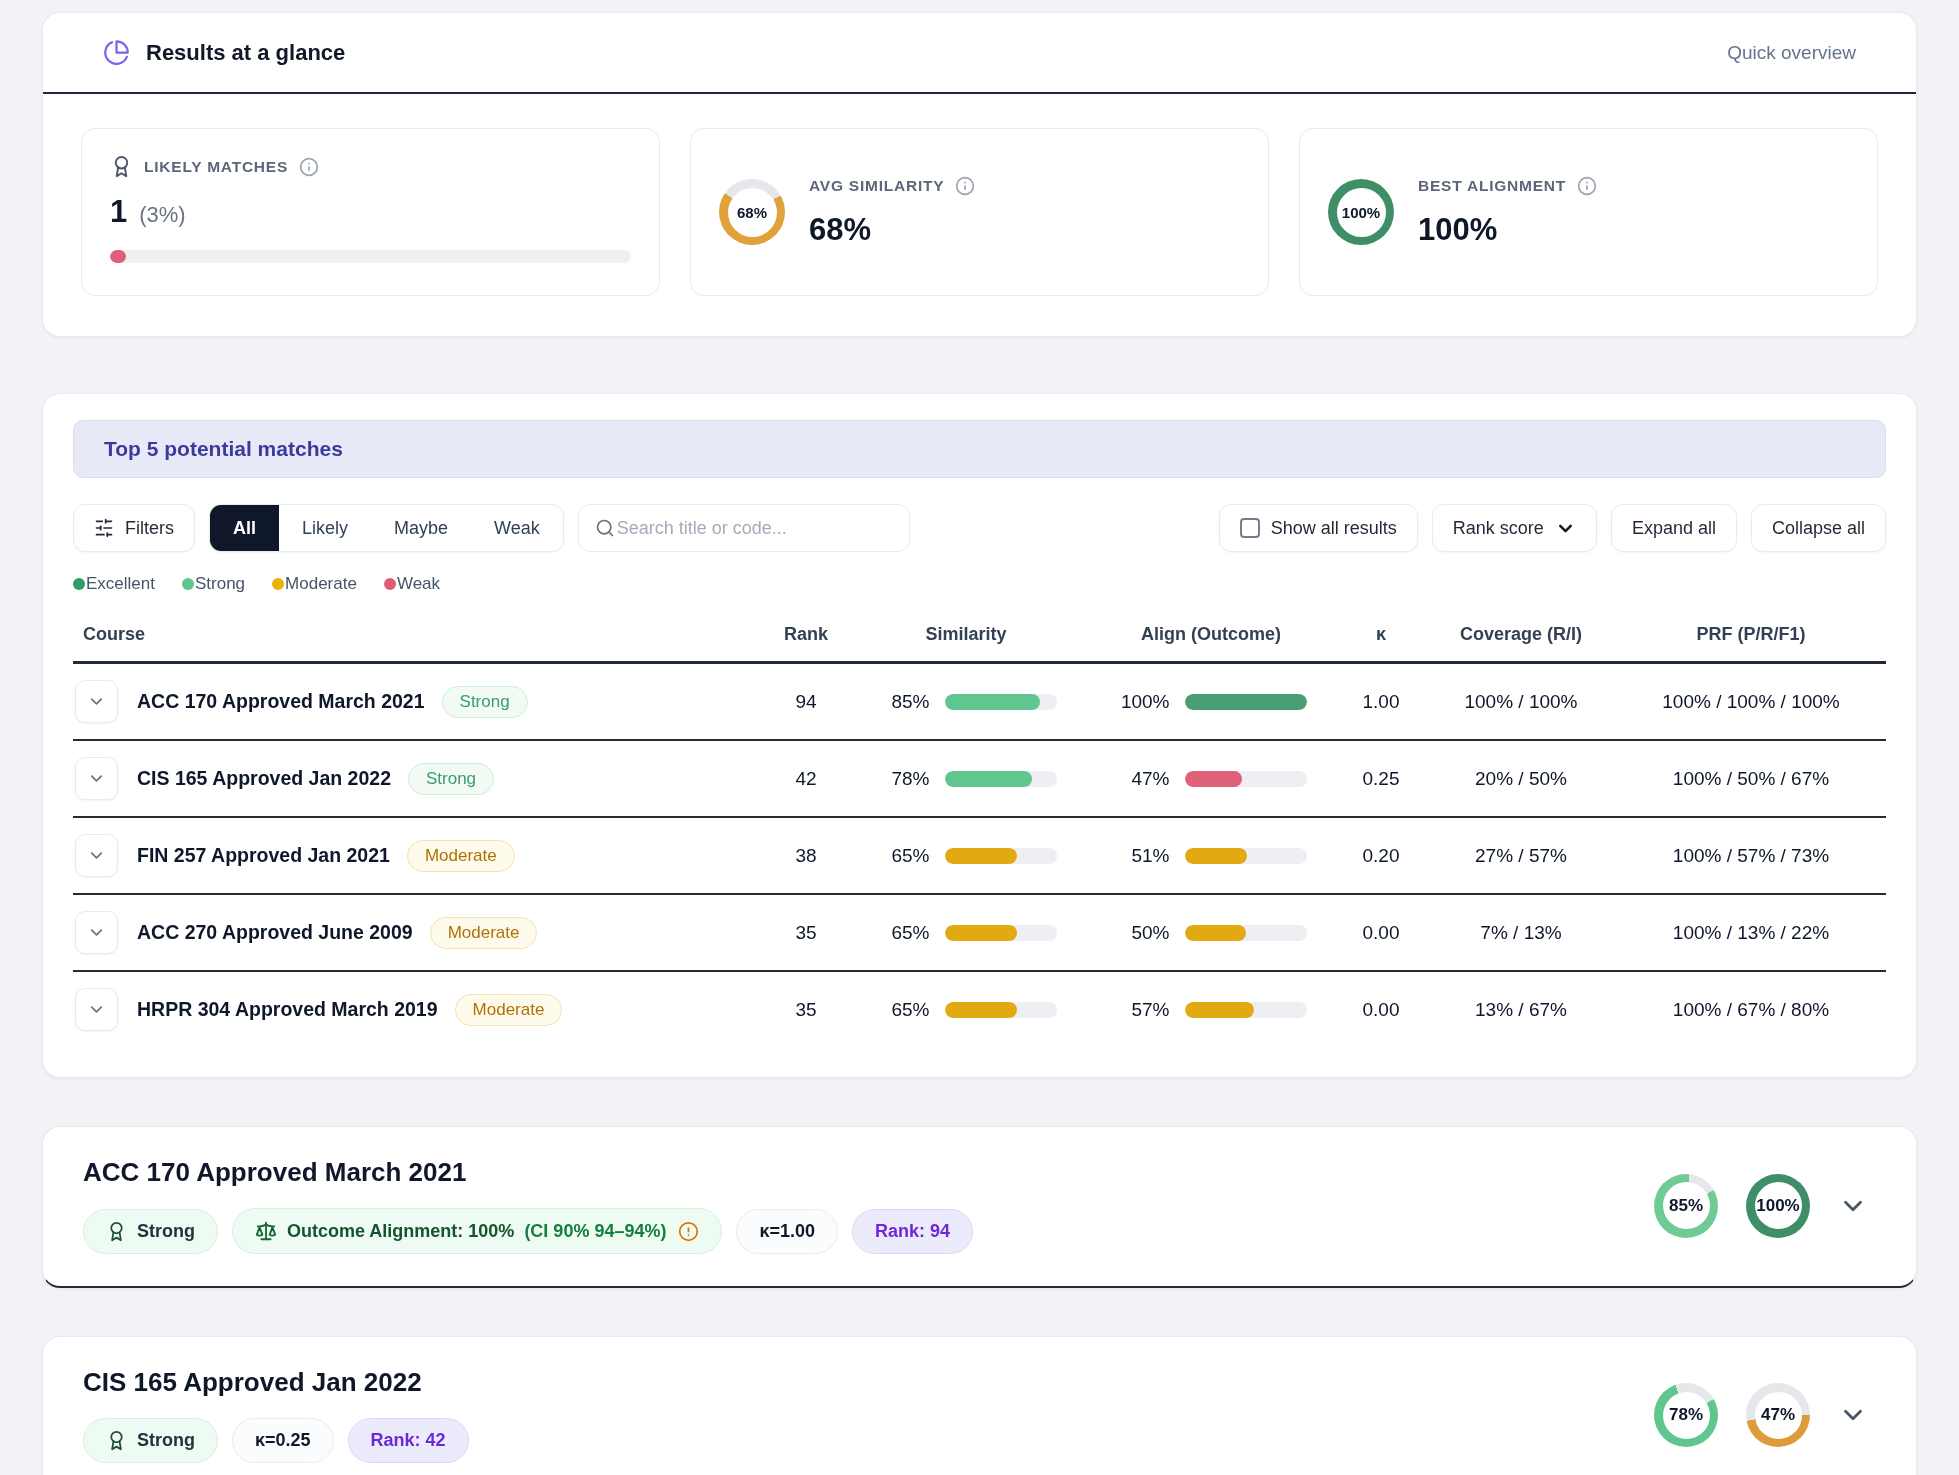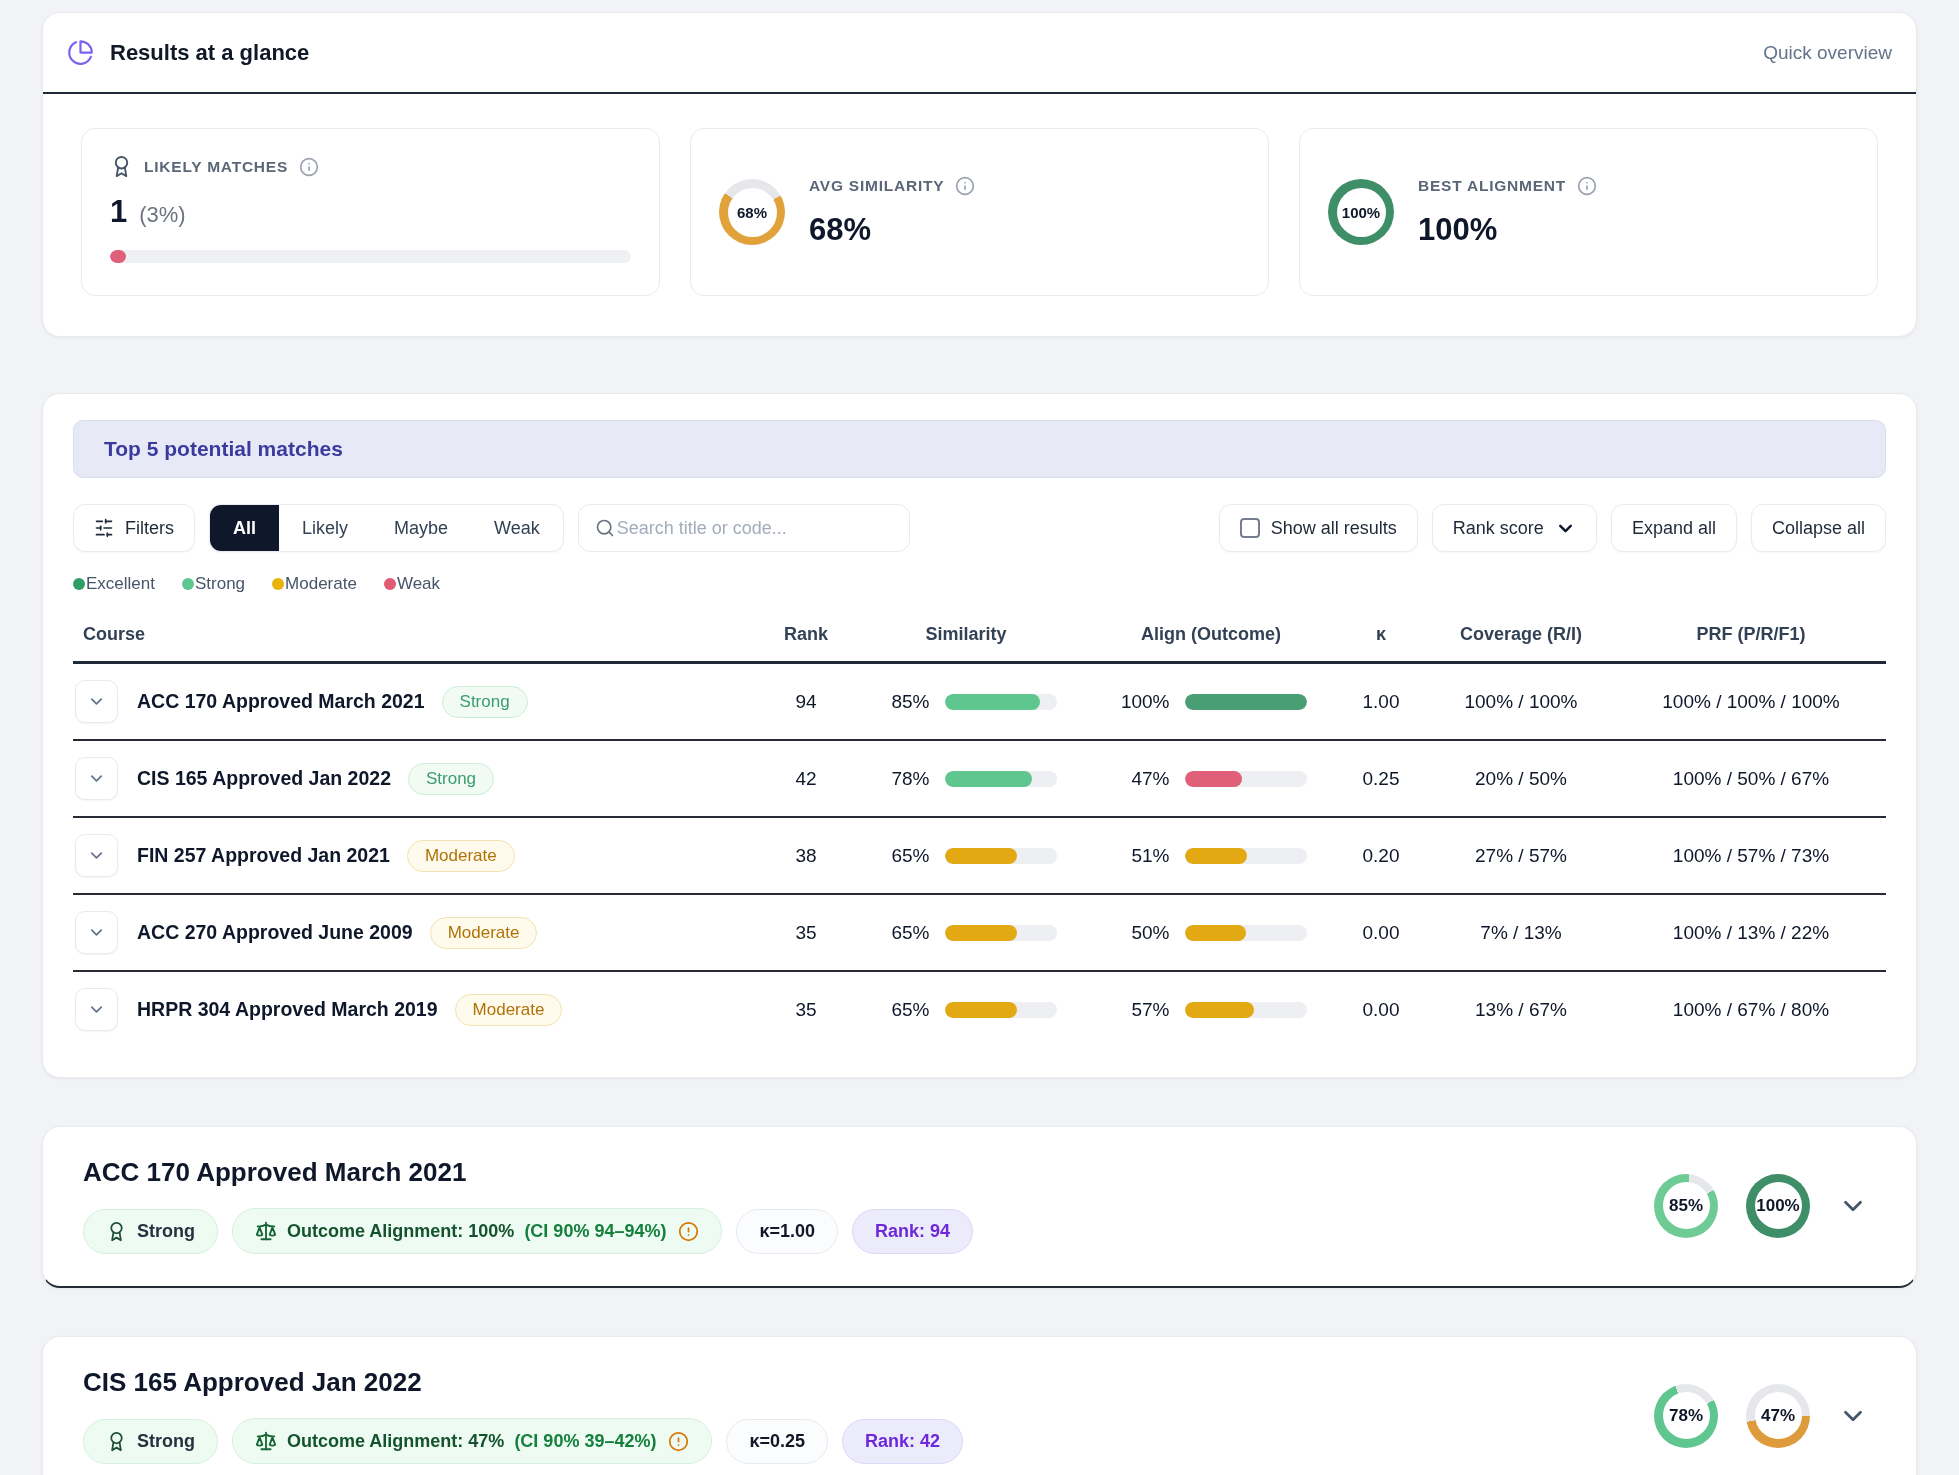--- a/index.html
+++ b/index.html
@@ -15,21 +15,21 @@
     background:#ffffff;
     border:1px solid #e8eaee;
     border-radius:18px;
     box-shadow:0 1px 3px rgba(15,23,42,.06);
   }
   svg { display:block; }
 
   
   .overview-header {
     display:flex; align-items:center; gap:16px;
-    padding:26px 24px;
+    padding:26px 60px;
     border-bottom:2px solid #1f2937;
   }
   .overview-title { font-size:22px; font-weight:600; color:#111827; }
   .overview-sub { margin-left:auto; font-size:19px; color:#64748b; }
   .icon-pie { width:27px; height:27px; color:#7c62f0; }
   .stats-row { display:flex; gap:30px; padding:34px 38px 40px 38px; }
   .stat-card {
     flex:1; border:1.5px solid #e8eaee; border-radius:14px;
     padding:26px 28px; height:168px; background:#fff;
   }
@@ -507,36 +507,20 @@
   <div class="detail-left">
     <div class="detail-title">CIS 165 Approved Jan 2022</div>
     <div class="chips">
       <span class="chip green">
         <svg class="award-ic" viewBox="0 0 24 24" fill="none" stroke="currentColor" stroke-width="2" stroke-linecap="round" stroke-linejoin="round">
             <circle cx="12" cy="8" r="6"></circle>
             <path d="M15.477 12.89 17 22l-5-3-5 3 1.523-9.11"></path>
           </svg>
         <span class="chip-text">Strong</span>
       </span>
-      <span class="chip green">
-        <svg class="scale-ic" viewBox="0 0 24 24" fill="none" stroke="currentColor" stroke-width="2" stroke-linecap="round" stroke-linejoin="round">
-            <path d="m16 16 3-8 3 8c-.87.65-1.92 1-3 1s-2.13-.35-3-1Z"></path>
-            <path d="m2 16 3-8 3 8c-.87.65-1.92 1-3 1s-2.13-.35-3-1Z"></path>
-            <path d="M7 21h10"></path>
-            <path d="M12 3v18"></path>
-            <path d="M3 7h2c2 0 5-1 7-2 2 1 5 2 7 2h2"></path>
-          </svg>
-        <span class="align-main">Outcome Alignment: 47%</span>
-        <span class="align-ci">(CI 90% 39–42%)</span>
-        <svg class="alert-ic" viewBox="0 0 24 24" fill="none" stroke="currentColor" stroke-width="2" stroke-linecap="round" stroke-linejoin="round">
-            <circle cx="12" cy="12" r="10"></circle>
-            <line x1="12" x2="12" y1="8" y2="12"></line>
-            <line x1="12" x2="12.01" y1="16" y2="16"></line>
-          </svg>
-      </span>
       <span class="chip gray">κ=0.25</span>
       <span class="chip purple">Rank: 42</span>
     </div>
   </div>
   <div class="detail-right">
     <div class="donut d64" style="background: conic-gradient(from 60deg, rgb(95, 198, 143) 0deg, rgb(95, 198, 143) 78%, rgb(229, 231, 235) 78%, rgb(229, 231, 235) 100%);">
         <span class="hole">78%</span>
       </div>
     <div class="donut d64" style="background: conic-gradient(from 90deg, rgb(222, 155, 59) 0deg, rgb(222, 155, 59) 47%, rgb(229, 231, 235) 47%, rgb(229, 231, 235) 100%);">
         <span class="hole">47%</span>

